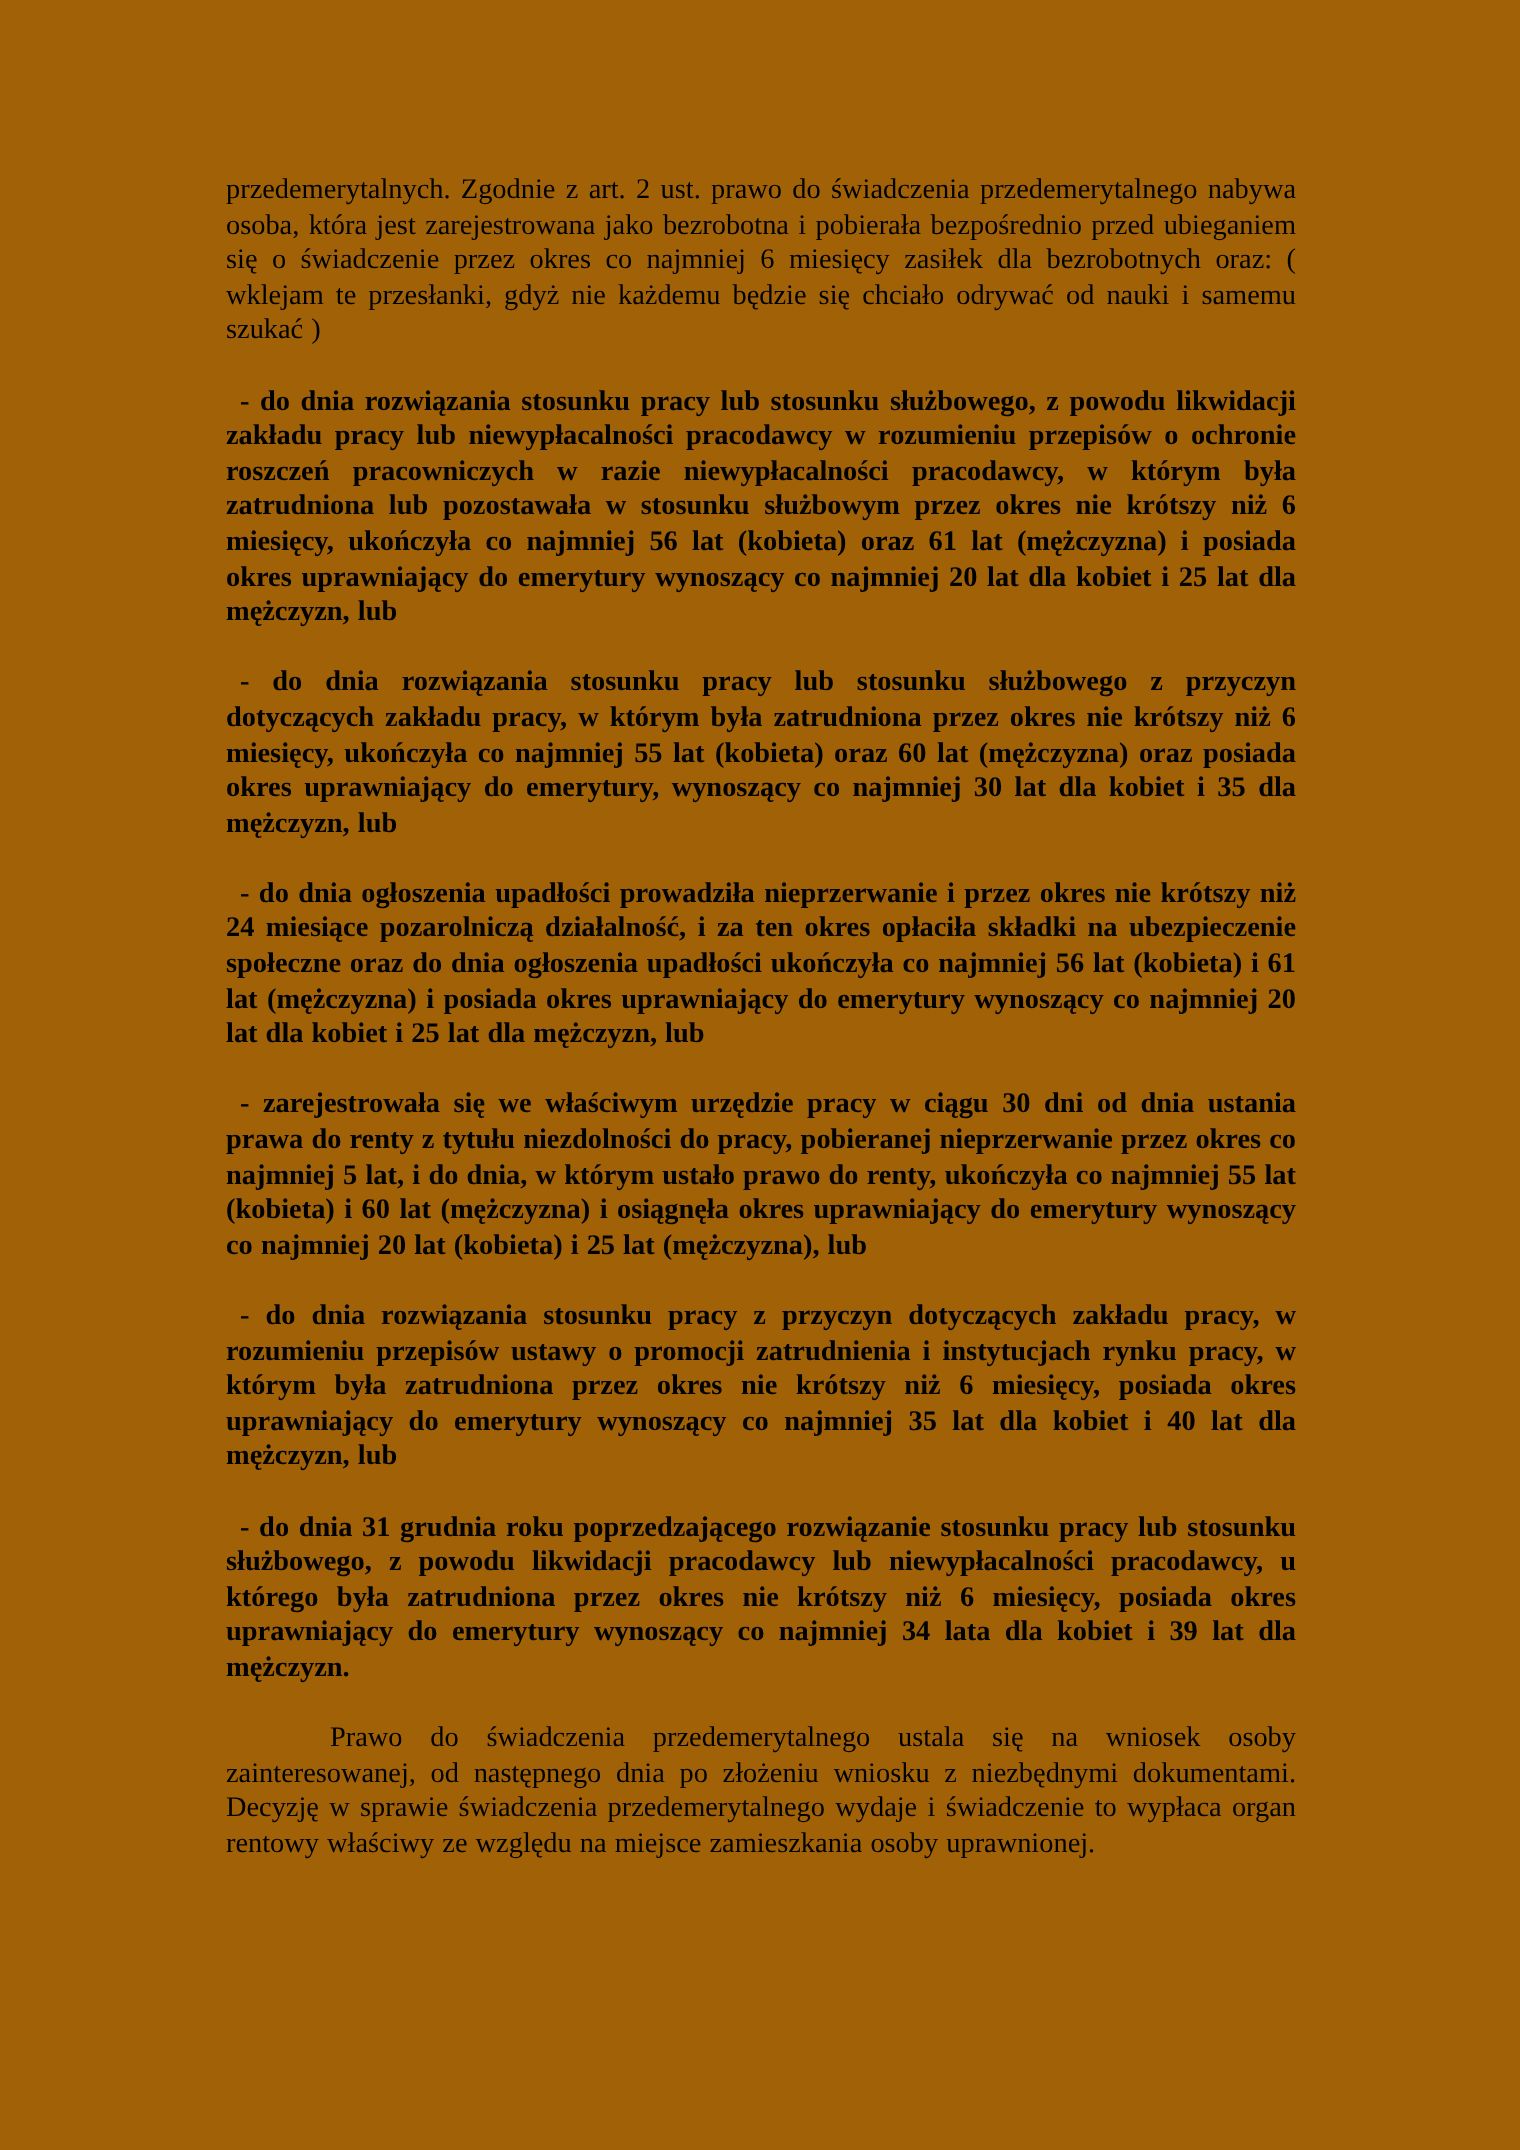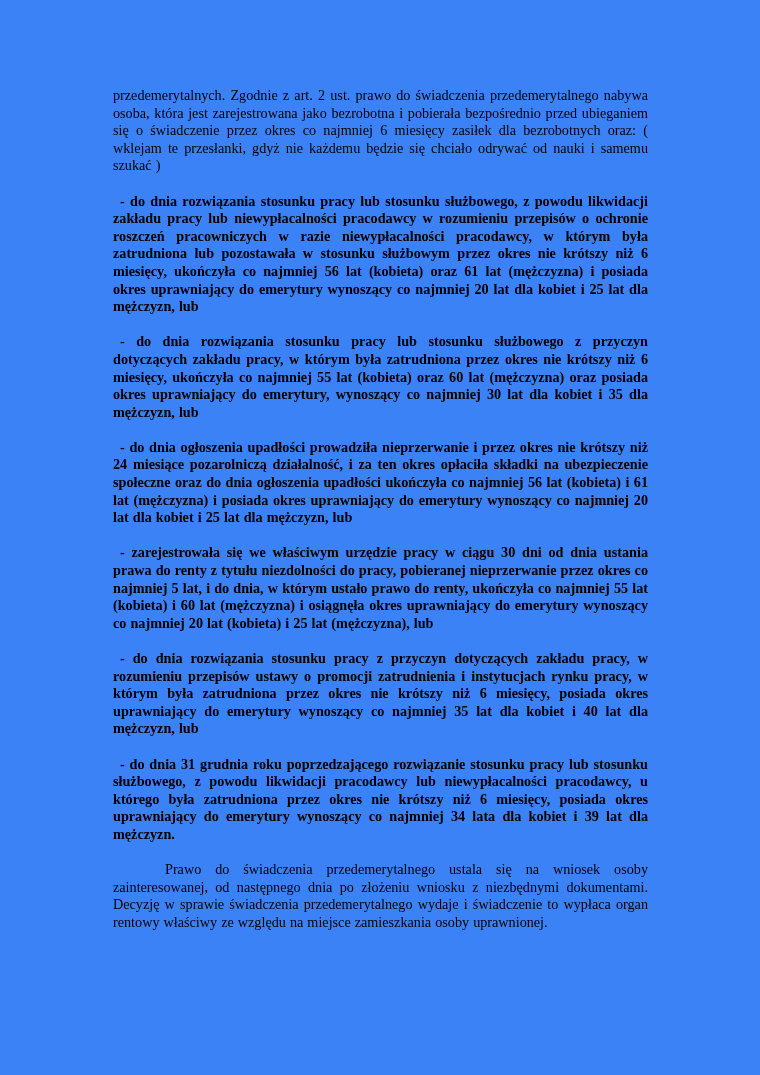--- a/index.html
+++ b/index.html
@@ -12,21 +12,21 @@
     height: 1075px;
     position: relative;
     overflow: hidden;
   }
   .page {
     position: absolute;
     left: 0;
     top: 0;
     width: 760px;
     height: 1075px;
-    background: #3b82f6;
+    background: #a16207;
   }
   .text-block {
     position: absolute;
     left: 113px;
     top: 87px;
     width: 535px;
   }
   .text-block p {
     margin: 0 0 17.6px 0;
     font-family: "Liberation Serif", "DejaVu Serif", serif;

